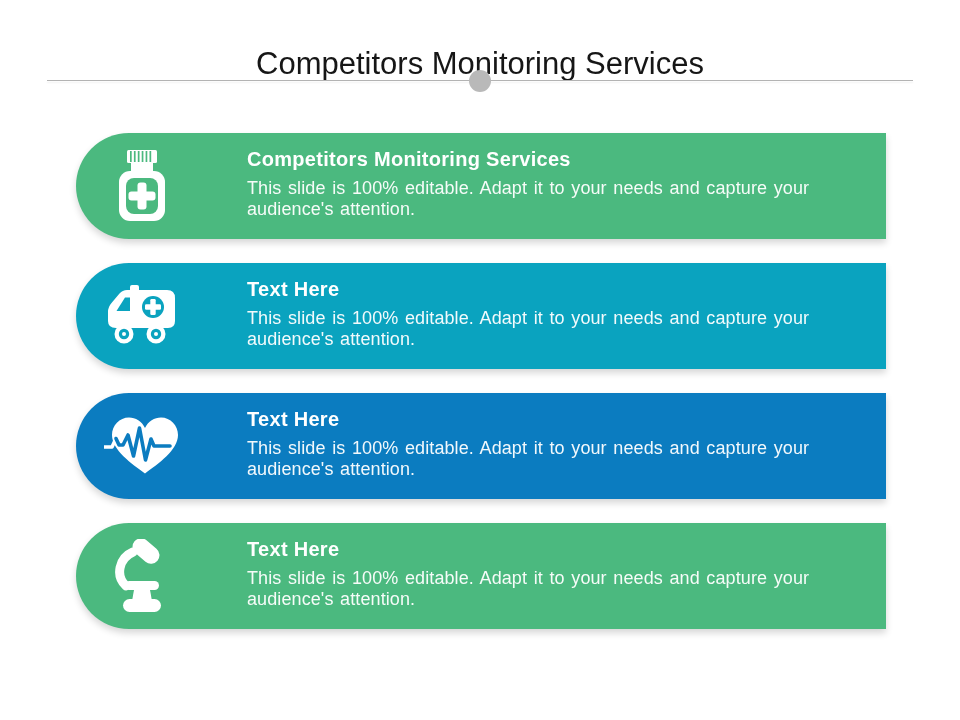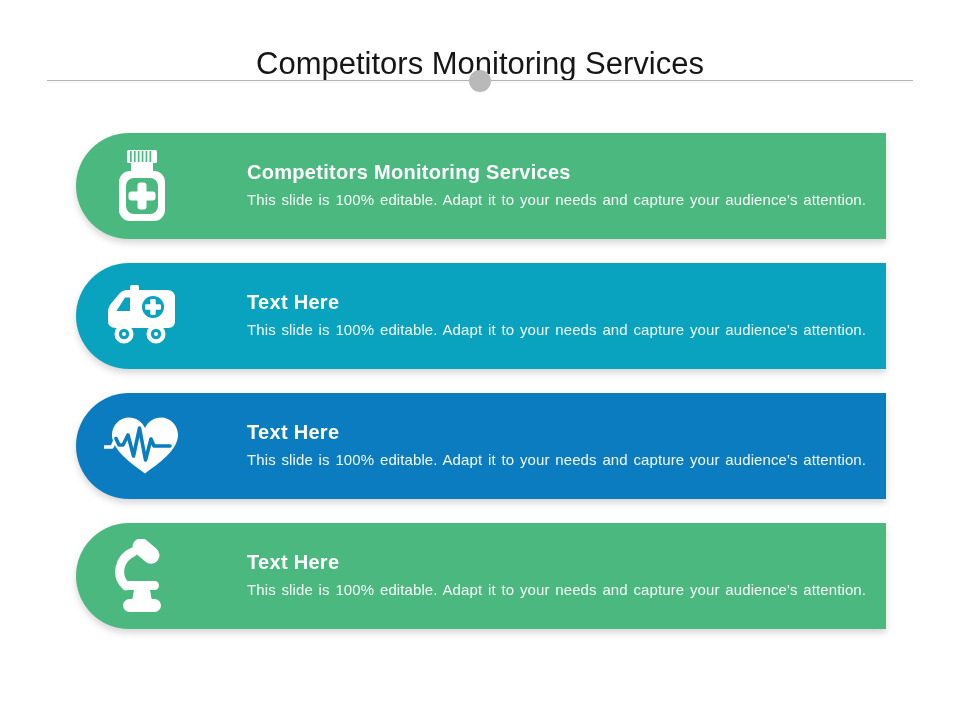--- a/index.html
+++ b/index.html
@@ -60,21 +60,21 @@
 
   .texts { padding-left:39px; padding-bottom:4px; }
   .bar-title {
     font-size:20px;
     font-weight:bold;
     color:#ffffff;
     letter-spacing:0.3px;
     margin-bottom:7px;
   }
   .bar-desc {
-    font-size:15px;
+    font-size:18px;
     color:rgba(255,255,255,0.95);
     letter-spacing:0.1px;
     word-spacing:1.5px;
   }
 
   
   .cut  { fill: var(--bar); }
   .cutl { stroke: var(--bar); fill:none; }
 </style>
 </head>

